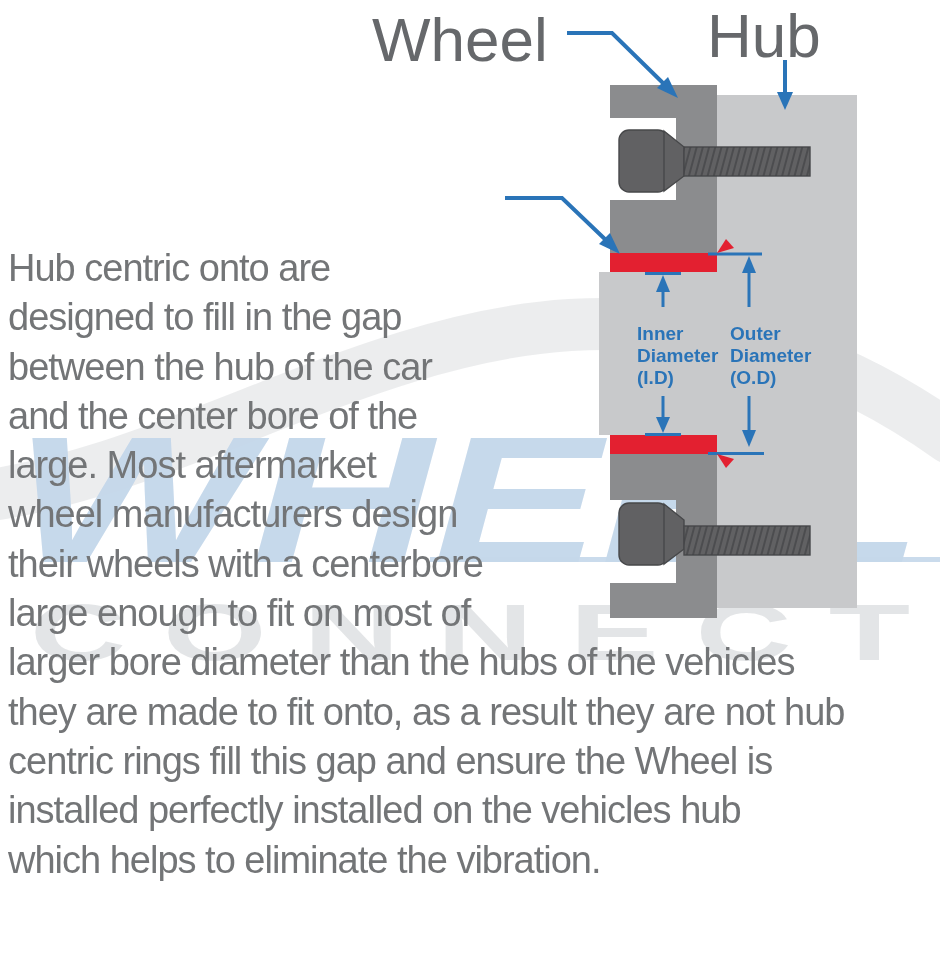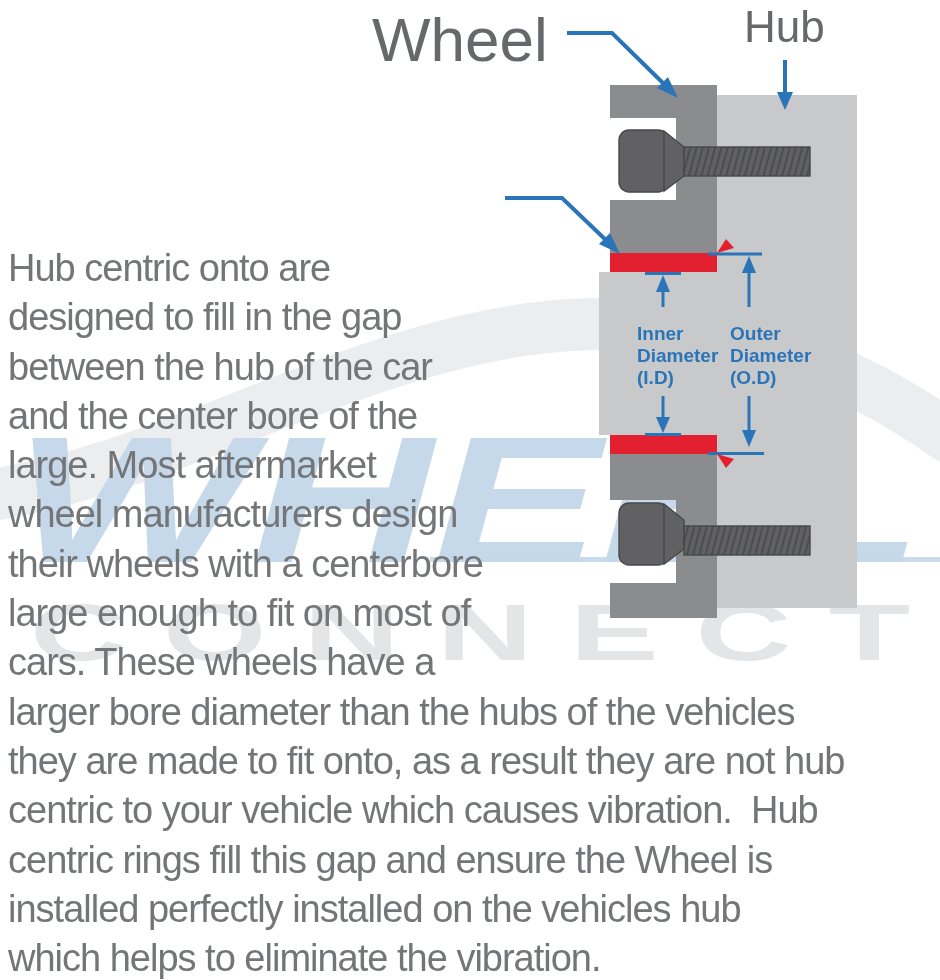--- a/index.html
+++ b/index.html
@@ -27,21 +27,21 @@
   .blue-ln   { stroke:var(--accent-blue); stroke-width:4; fill:none; }
   .blue-thin { stroke:var(--accent-blue); stroke-width:3; fill:none; }
   .blue-tri  { fill:var(--accent-blue); }
   .red-tri   { fill:var(--ring-red); }
   .dim-txt   { fill:var(--accent-blue); font-size:19px; font-weight:600;
                font-family:"Liberation Sans",sans-serif; }
 
   
   .label { position:absolute; color:var(--heading-gray); line-height:1; white-space:nowrap; z-index:2; }
   .label.wheel { left:372px; top:9px;  font-size:62px; }
-  .label.hub   { left:744px; top:5px;  font-size:44px; }
+  .label.hub   { left:707px; top:5px;  font-size:62px; }
   .label.ring  { left:1px;  top:141px; font-size:68px; letter-spacing:-2px; }
   .paragraph {
     position:absolute; left:8px; top:244px; width:932px; z-index:2;
     color:var(--body-gray); font-size:38px; letter-spacing:-1px; line-height:49.3px;
   }
   .paragraph .bodyline { white-space:pre; }
 </style>
 </head>
 <body>
 
@@ -129,22 +129,20 @@
 
   <div class="paragraph">
       <div class="bodyline">Hub centric onto are</div>
       <div class="bodyline">designed to fill in the gap</div>
       <div class="bodyline">between the hub of the car</div>
       <div class="bodyline">and the center bore of the</div>
       <div class="bodyline">large. Most aftermarket</div>
       <div class="bodyline">wheel manufacturers design</div>
       <div class="bodyline">their wheels with a centerbore</div>
       <div class="bodyline">large enough to fit on most of</div>
-      <div class="bodyline">cars. These wheels have a</div>
       <div class="bodyline">larger bore diameter than the hubs of the vehicles</div>
       <div class="bodyline">they are made to fit onto, as a result they are not hub</div>
-      <div class="bodyline">centric to your vehicle which causes vibration.  Hub</div>
       <div class="bodyline">centric rings fill this gap and ensure the Wheel is</div>
       <div class="bodyline">installed perfectly installed on the vehicles hub</div>
       <div class="bodyline">which helps to eliminate the vibration.</div>
     </div>
 
 </div>
 
 </body></html>

